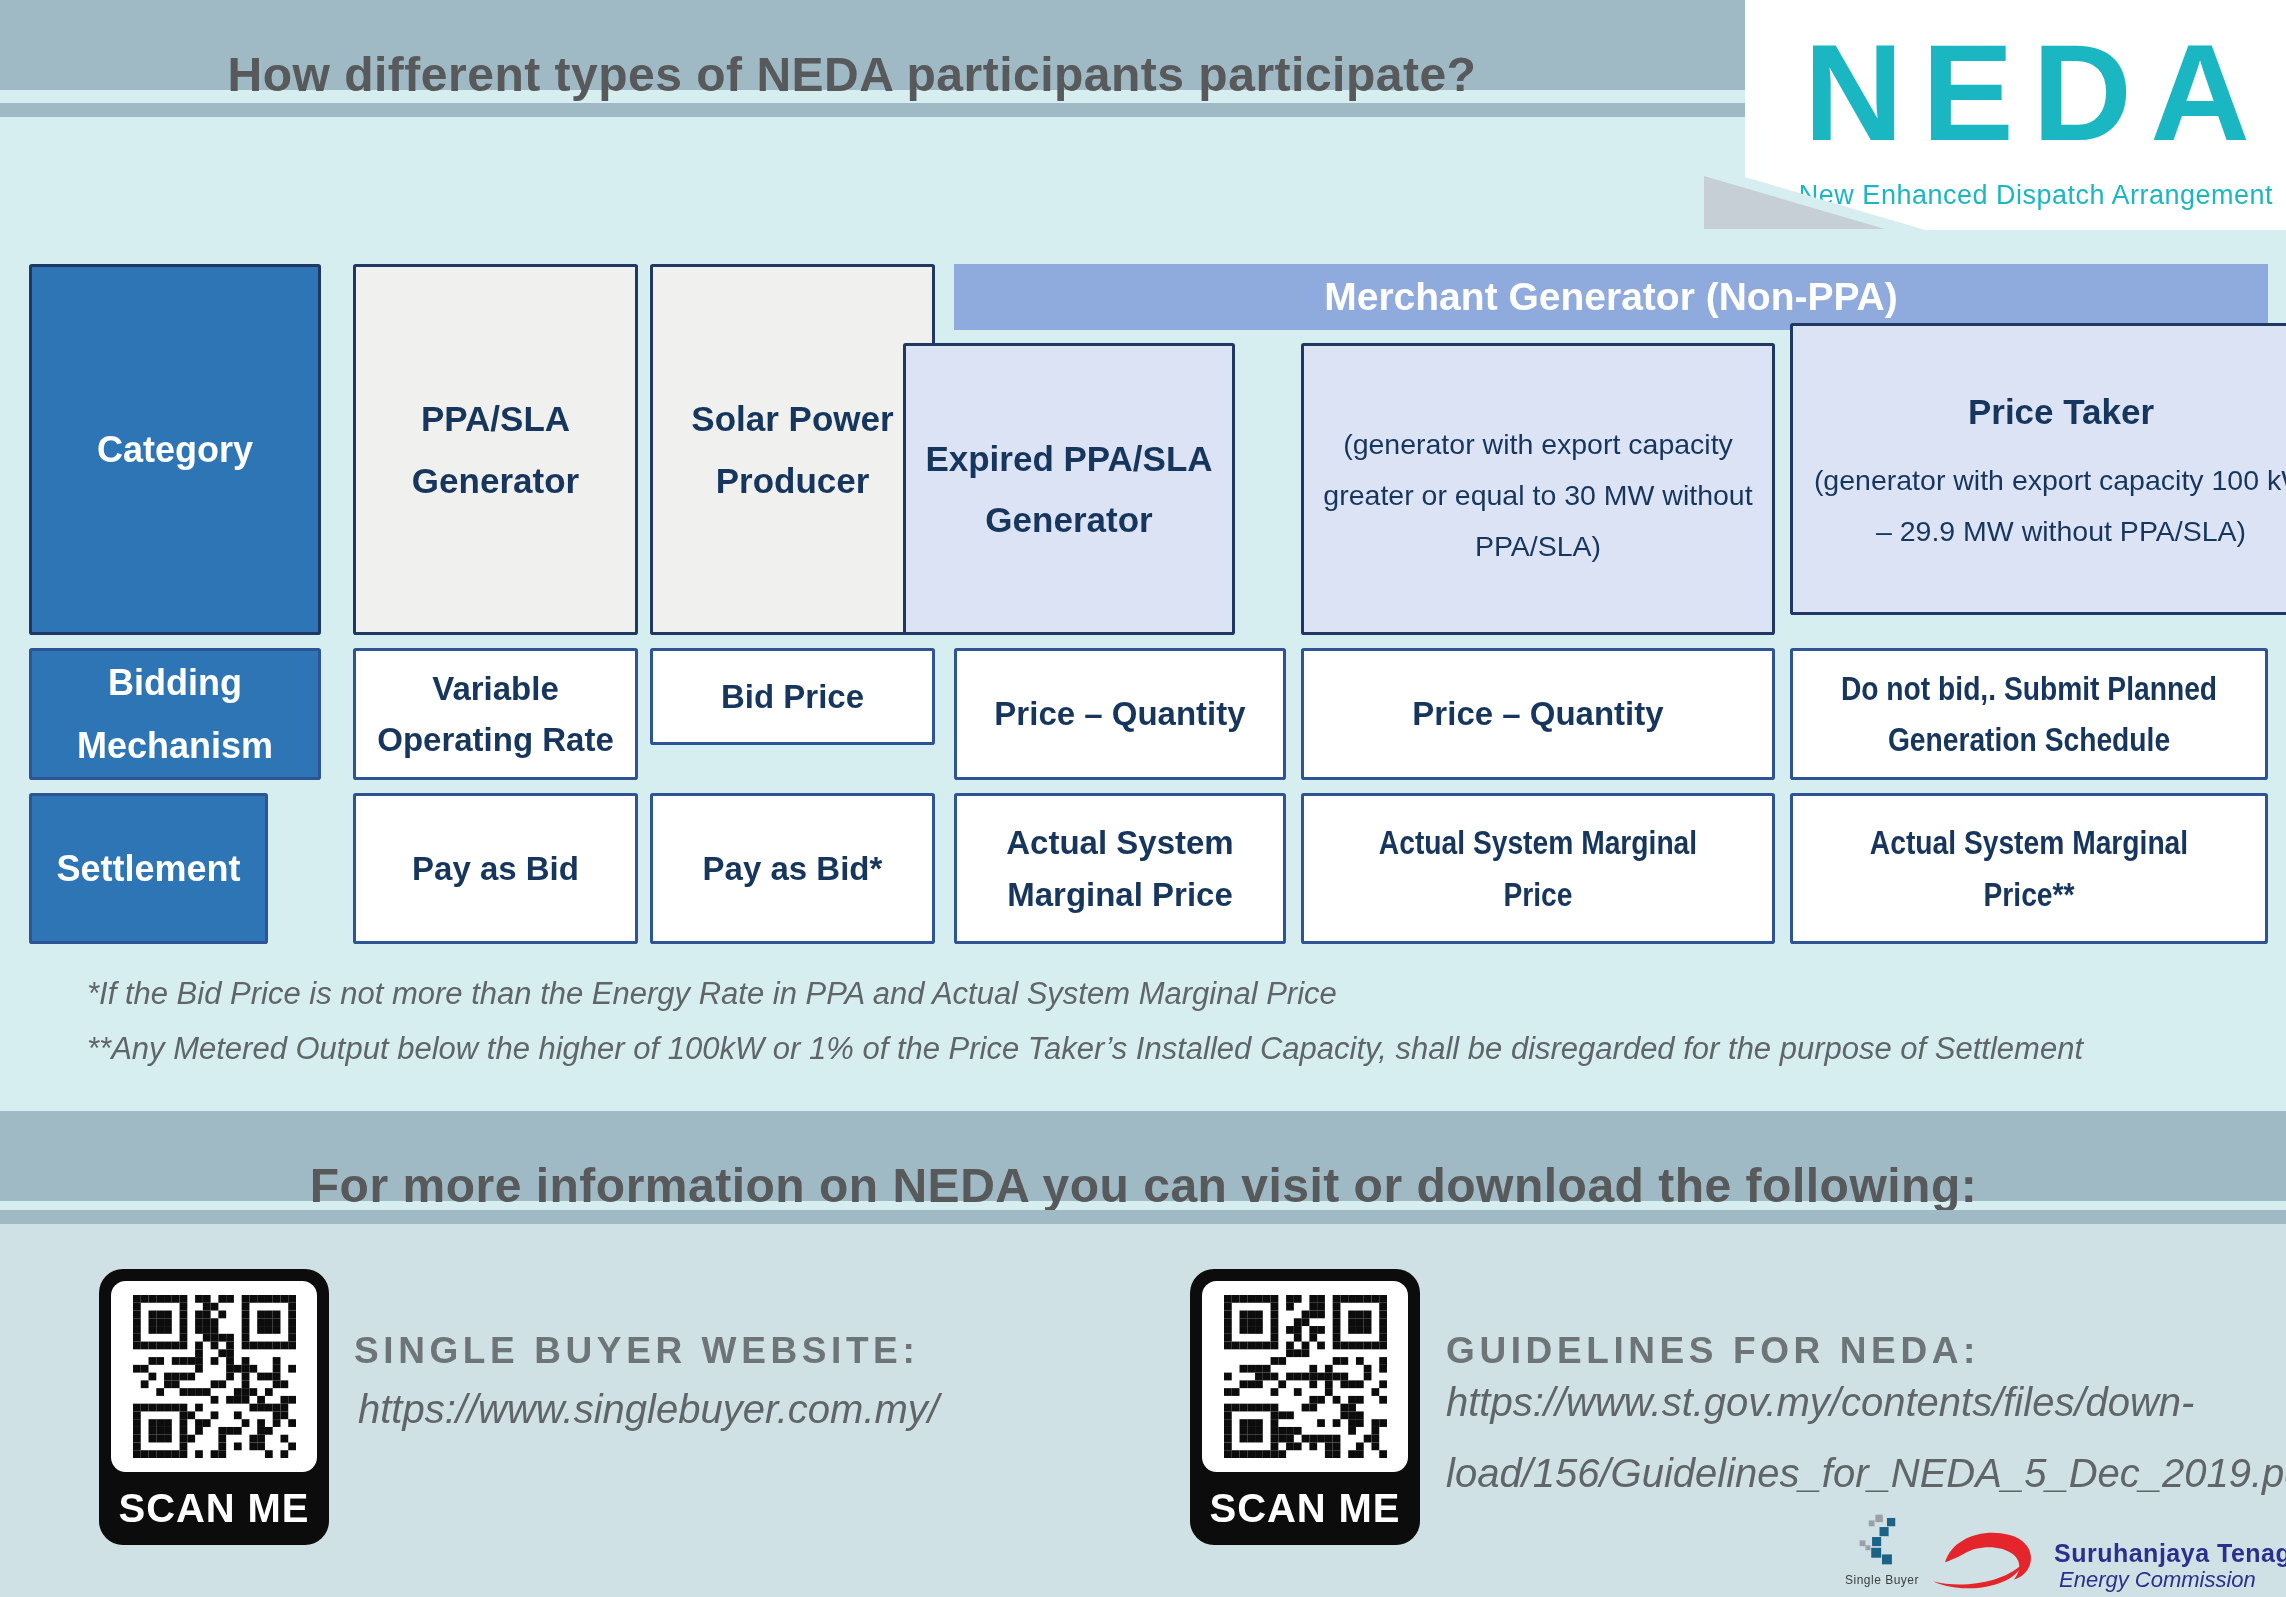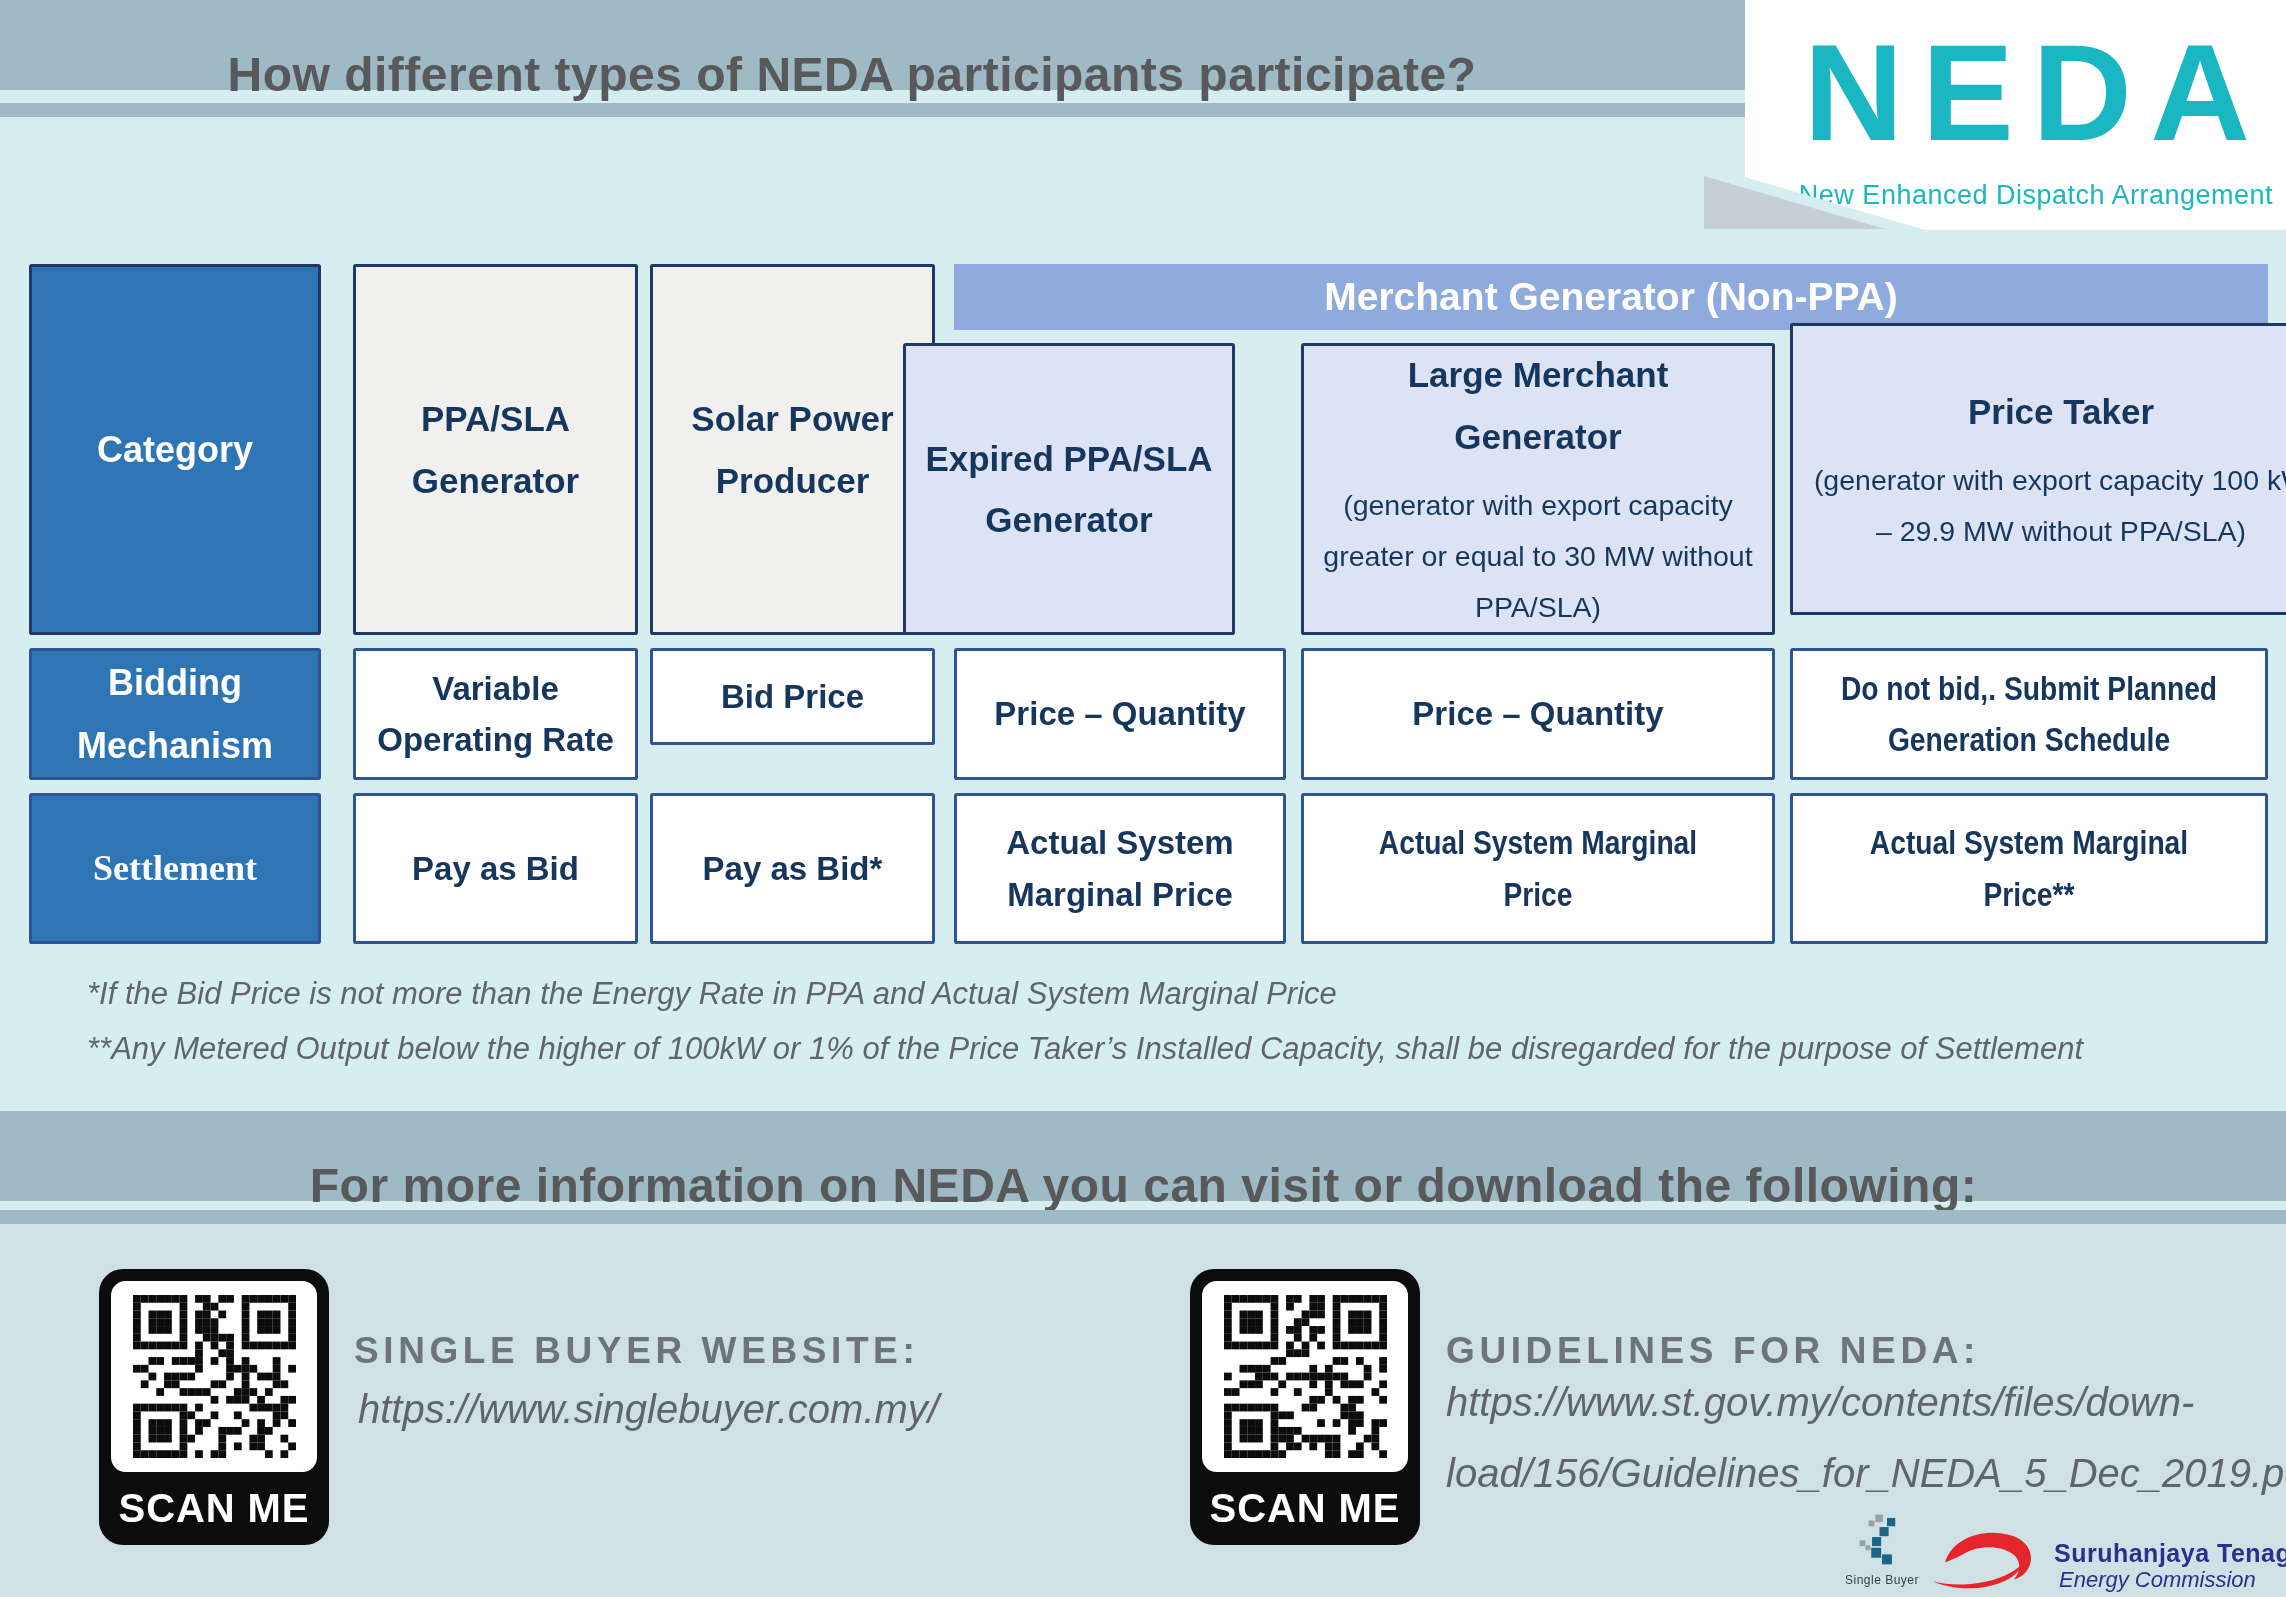--- a/index.html
+++ b/index.html
@@ -103,21 +103,21 @@
     <div class="logo-name">NEDA</div>
     <div class="logo-sub">New Enhanced Dispatch Arrangement</div>
   </div>
 
   <div class="cell blue b-navy" style="left:29px;top:264px;width:292px;height:371px;">
     <span class="inner">Category</span>
   </div>
   <div class="cell blue b-blue" style="left:29px;top:648px;width:292px;height:132px;">
     <span class="inner">Bidding Mechanism</span>
   </div>
-  <div class="cell blue b-blue" style="left:29px;top:793px;width:292px;height:151px;font-family:Liberation Serif, serif;">
+  <div class="cell blue b-blue" style="left:29px;top:793px;width:239px;height:151px;">
     <span class="inner">Settlement</span>
   </div>
 
   <div class="cell gray b-navy" style="left:353px;top:264px;width:285px;height:371px;">
     <div class="inner">
         <div class="ctitle">PPA/SLA Generator</div>
       </div>
   </div>
   <div class="cell gray b-navy" style="left:650px;top:264px;width:285px;height:371px;">
     <div class="inner">
@@ -129,21 +129,20 @@
     <span>Merchant Generator (Non-PPA)</span>
   </div>
 
   <div class="cell lav b-navy" style="left:903px;top:343px;width:332px;height:292px;">
     <div class="inner">
         <div class="ctitle">Expired PPA/SLA Generator</div>
       </div>
   </div>
   <div class="cell lav b-navy" style="left:1301px;top:343px;width:474px;height:292px;">
     <div class="inner">
-        <div class="ctitle">Large Merchant Generator</div>
         <div class="cdesc">(generator with export capacity greater or equal to 30 MW without PPA/SLA)</div>
       </div>
   </div>
   <div class="cell lav b-navy" style="left:1790px;top:323px;width:542px;height:292px;">
     <div class="inner">
         <div class="ctitle">Price Taker</div>
         <div class="cdesc">(generator with export capacity 100 kW – 29.9 MW without PPA/SLA)</div>
       </div>
   </div>
 

